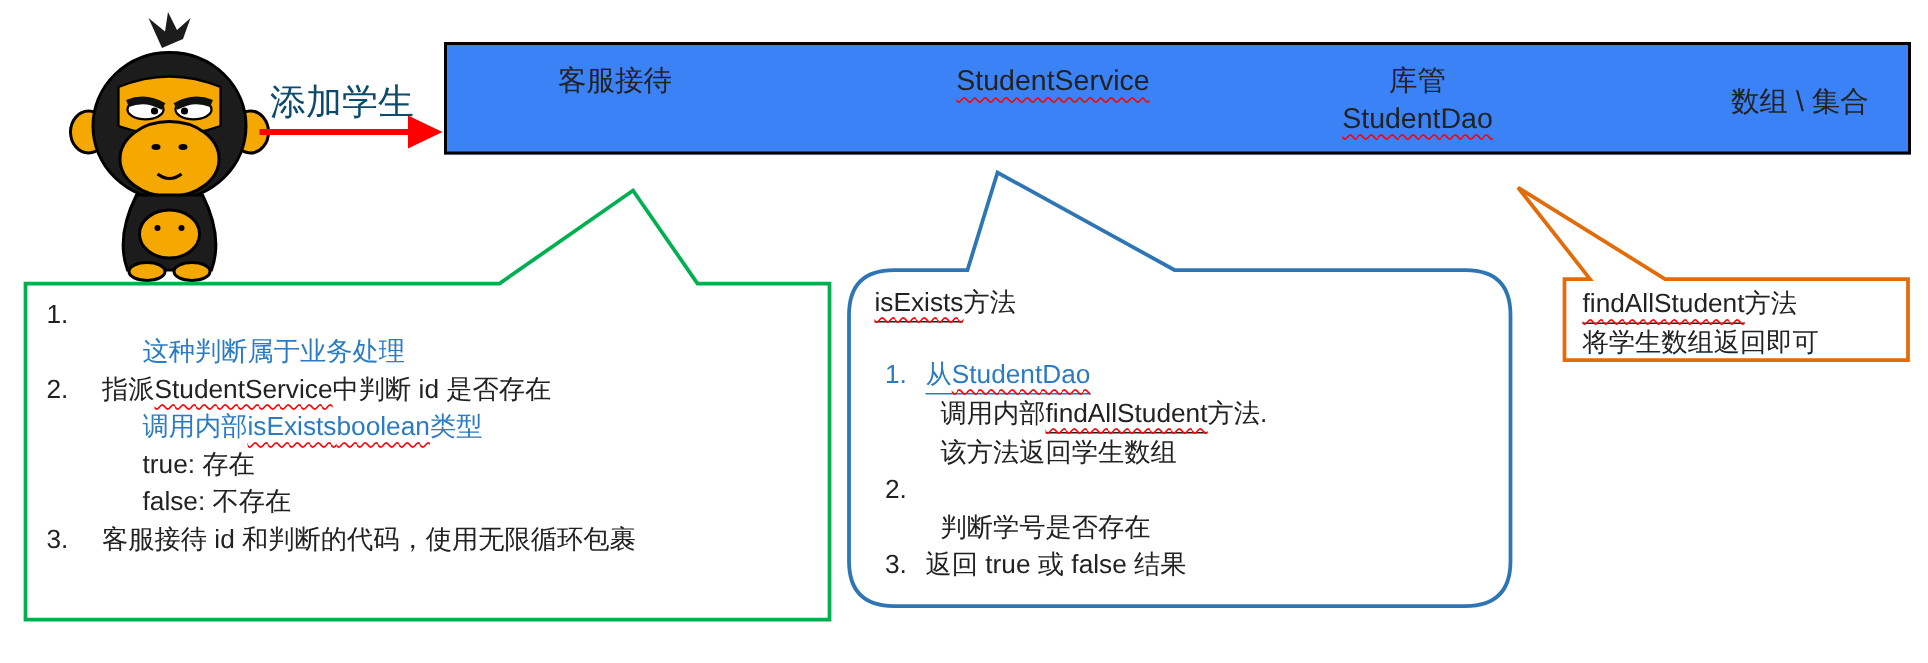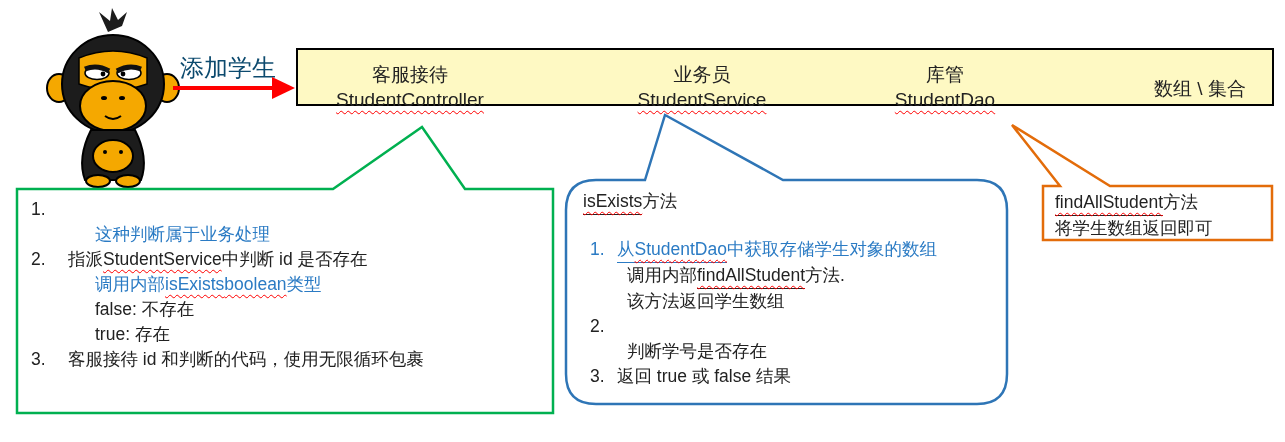--- a/index.html
+++ b/index.html
@@ -4,22 +4,22 @@
 <style>
   :root{
     --green:#00B050; --blue:#2E75B6; --blue-text:#2B7BC4;
     --orange:#E36C0A; --red:#FF0000; --ink:#1a1a1a;
   }
   *{margin:0;padding:0;box-sizing:border-box}
   body{background:#fff;font-family:"Liberation Sans",sans-serif;color:var(--ink)}
   .canvas{position:relative;width:1285px;height:442px;background:#fff;overflow:hidden}
 
   
-  .topbar{position:absolute;left:296px;top:48px;width:978px;height:58px;
-          border:2px solid #000;background:#fef9c3}
+  .topbar{position:absolute;left:296px;top:28px;width:978px;height:75px;
+          border:2px solid #000;background:#3b82f6}
   .bar-sec{position:absolute;top:12px;width:300px;text-align:center;
            font-size:19px;line-height:25px;color:#222}
   .bar-sec .cls{font-size:19px}
   .bar-sec.single{top:26px}
 
   
   .spell{text-decoration:underline wavy var(--red);text-decoration-thickness:1px;
          text-underline-offset:4px;text-decoration-skip-ink:none}
   
   .u{border-bottom:1.5px solid currentColor}
@@ -79,24 +79,22 @@
     <ellipse cx="67" cy="150" rx="20" ry="16" fill="#F5A800" stroke="#000" stroke-width="2"></ellipse>
     <circle cx="59" cy="146" r="2" fill="#000"></circle>
     <circle cx="75" cy="146" r="2" fill="#000"></circle>
     <ellipse cx="52" cy="175" rx="12" ry="6" fill="#F5A800" stroke="#000" stroke-width="2"></ellipse>
     <ellipse cx="82" cy="175" rx="12" ry="6" fill="#F5A800" stroke="#000" stroke-width="2"></ellipse>
   </svg>
 
   <div class="topbar">
     <div class="bar-sec" style="left:-38px">
       <div>客服接待</div>
-      <div class="cls spell">StudentController</div>
     </div>
     <div class="bar-sec" style="left:254px">
-      <div>业务员</div>
       <div class="cls spell">StudentService</div>
     </div>
     <div class="bar-sec" style="left:497px">
       <div>库管</div>
       <div class="cls spell">StudentDao</div>
     </div>
     <div class="bar-sec single" style="left:752px">
       <span>数组 \ 集合</span>
     </div>
   </div>
@@ -124,41 +122,40 @@
         <span class="spell">StudentService</span>
         <span>中判断 id 是否存在</span>
     </div>
     <div class="line">
       <span class="ind2 blue">调用内部 </span>
         <span class="blue spell">isExists</span>
         <span class="blue spell">boolean</span>
         <span class="blue">类型</span>
     </div>
     <div class="line">
-      <span class="ind2">false: 不存在</span>
+      <span class="ind2">true: 存在</span>
     </div>
     <div class="line">
-      <span class="ind2">true: 存在</span>
+      <span class="ind2">false: 不存在</span>
     </div>
     <div class="line">
       <span class="marker">3.</span>
       <span>客服接待 id 和判断的代码，使用无限循环包裹</span>
     </div>
   </div>
 
   <div class="callout-text blue-text">
     <div class="line title">
       <span class="u spell">isExists</span>
         <span>方法</span>
     </div>
     <div class="line">
       <span class="marker blue">1.</span>
       <span class="blue u">从</span>
         <span class="blue u spell">StudentDao</span>
-        <span class="blue">中获取存储学生对象的数组</span>
     </div>
     <div class="line">
       <span class="ind2">调用内部</span>
         <span class="u spell">findAllStudent</span>
         <span>方法.</span>
     </div>
     <div class="line">
       <span class="ind2">该方法返回学生数组</span>
     </div>
     <div class="line">

